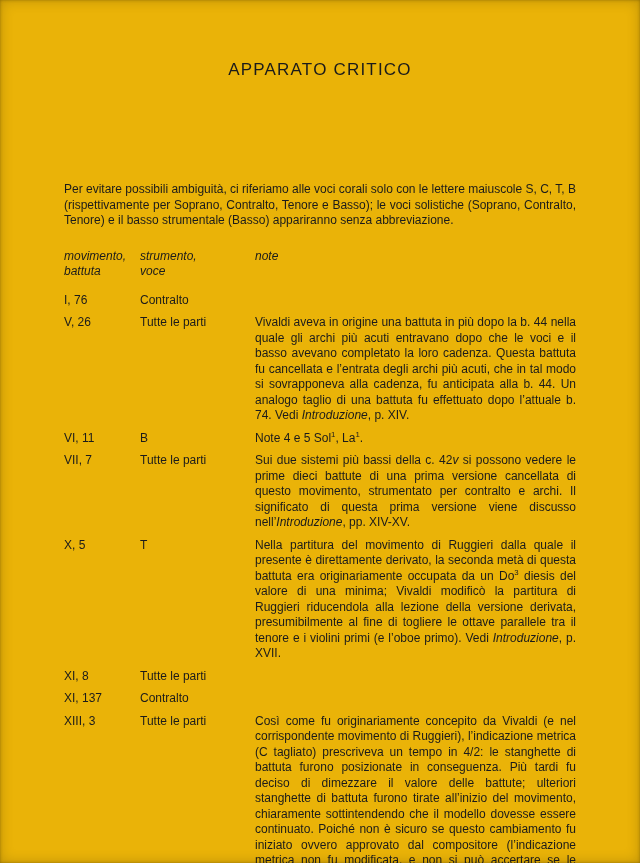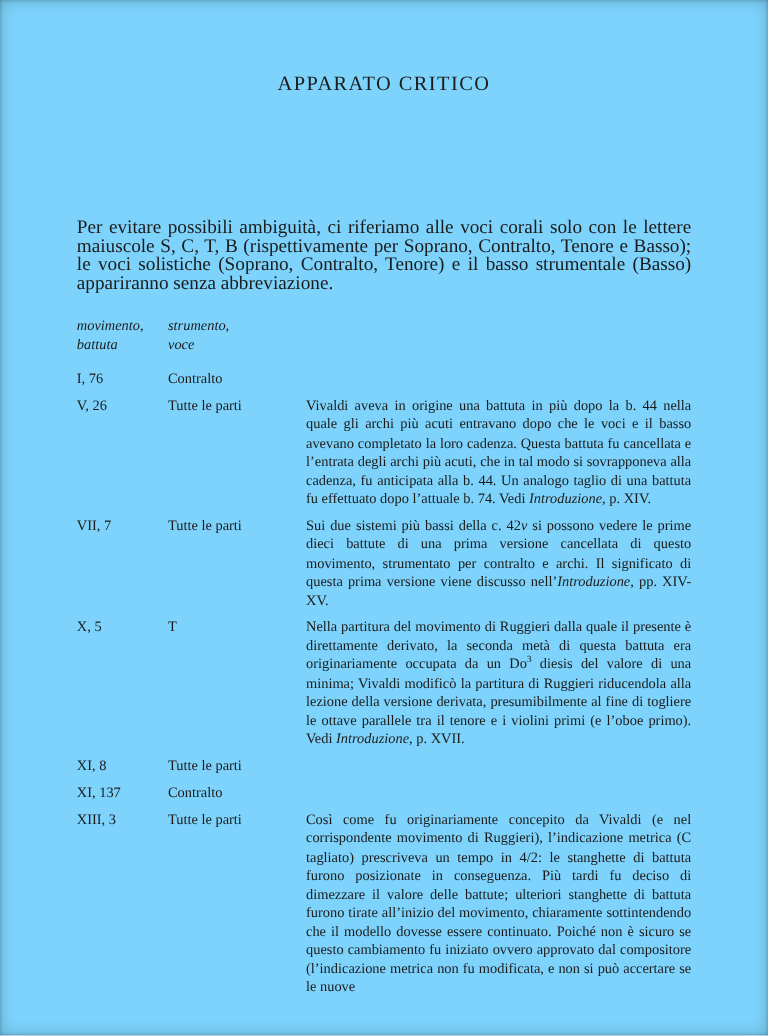--- a/index.html
+++ b/index.html
@@ -4,38 +4,38 @@
 <style>
   html, body {
     margin: 0;
     padding: 0;
     background: #ffffff;
   }
   .page {
     position: relative;
     width: 640px;
     height: 863px;
-    background: #7dd3fc;
+    background: #eab308;
     overflow: hidden;
     box-sizing: border-box;
     box-shadow: inset 0 0 14px rgba(0,0,0,0.20), inset 0 0 3px rgba(0,0,0,0.30);
-    font-family: Liberation Serif, serif;
+    font-family: Liberation Sans, sans-serif;
     color: #1b1b1b;
   }
   .title {
     text-align: center;
     font-size: 17px;
     font-weight: normal;
     letter-spacing: 1.2px;
     margin: 0;
     padding-top: 60px;
   }
   .intro {
     margin: 102px 64px 0 64px;
-    font-size: 16px;
+    font-size: 12px;
     line-height: 15.6px;
     text-align: justify;
   }
   .apparatus {
     margin: 20px 64px 0 64px;
     font-size: 12px;
     line-height: 15.5px;
   }
   .thead {
     display: flex;
@@ -65,30 +65,36 @@
   <h1 class="title">APPARATO CRITICO</h1>
 
   <p class="intro">Per evitare possibili ambiguità, ci riferiamo alle voci corali solo con le lettere maiuscole S, C, T, B (rispettivamente per Soprano, Contralto, Tenore e Basso); le voci solistiche (Soprano, Contralto, Tenore) e il basso strumentale (Basso) appariranno senza abbreviazione.</p>
 
   <div class="apparatus">
     <div class="thead">
       <div class="col1 th">movimento,
 battuta</div>
       <div class="col2 th">strumento,
 voce</div>
+      <div class="col3 th">note</div>
     </div>
     <div id="table-rows">
         <div class="row">
           <div class="col1">I, 76</div>
           <div class="col2">Contralto</div>
         </div>
         <div class="row">
           <div class="col1">V, 26</div>
           <div class="col2">Tutte le parti</div>
           <div class="col3 note">Vivaldi aveva in origine una battuta in più dopo la b. 44 nella quale gli archi più acuti entravano dopo che le voci e il basso avevano completato la loro cadenza. Questa battuta fu cancellata e l’entrata degli archi più acuti, che in tal modo si sovrapponeva alla cadenza, fu anticipata alla b. 44. Un analogo taglio di una battuta fu effettuato dopo l’attuale b. 74. Vedi <i>Introduzione</i>, p. XIV.</div>
+        </div>
+        <div class="row">
+          <div class="col1">VI, 11</div>
+          <div class="col2">B</div>
+          <div class="col3 note">Note 4 e 5 Sol<sup>1</sup>, La<sup>1</sup>.</div>
         </div>
         <div class="row">
           <div class="col1">VII, 7</div>
           <div class="col2">Tutte le parti</div>
           <div class="col3 note">Sui due sistemi più bassi della c. 42<i>v</i> si possono vedere le prime dieci battute di una prima versione cancellata di questo movimento, strumentato per contralto e archi. Il significato di questa prima versione viene discusso nell’<i>Introduzione</i>, pp. XIV-XV.</div>
         </div>
         <div class="row">
           <div class="col1">X, 5</div>
           <div class="col2">T</div>
           <div class="col3 note">Nella partitura del movimento di Ruggieri dalla quale il presente è direttamente derivato, la seconda metà di questa battuta era originariamente occupata da un Do<sup>3</sup> diesis del valore di una minima; Vivaldi modificò la partitura di Ruggieri riducendola alla lezione della versione derivata, presumibilmente al fine di togliere le ottave parallele tra il tenore e i violini primi (e l’oboe primo). Vedi <i>Introduzione</i>, p. XVII.</div>

